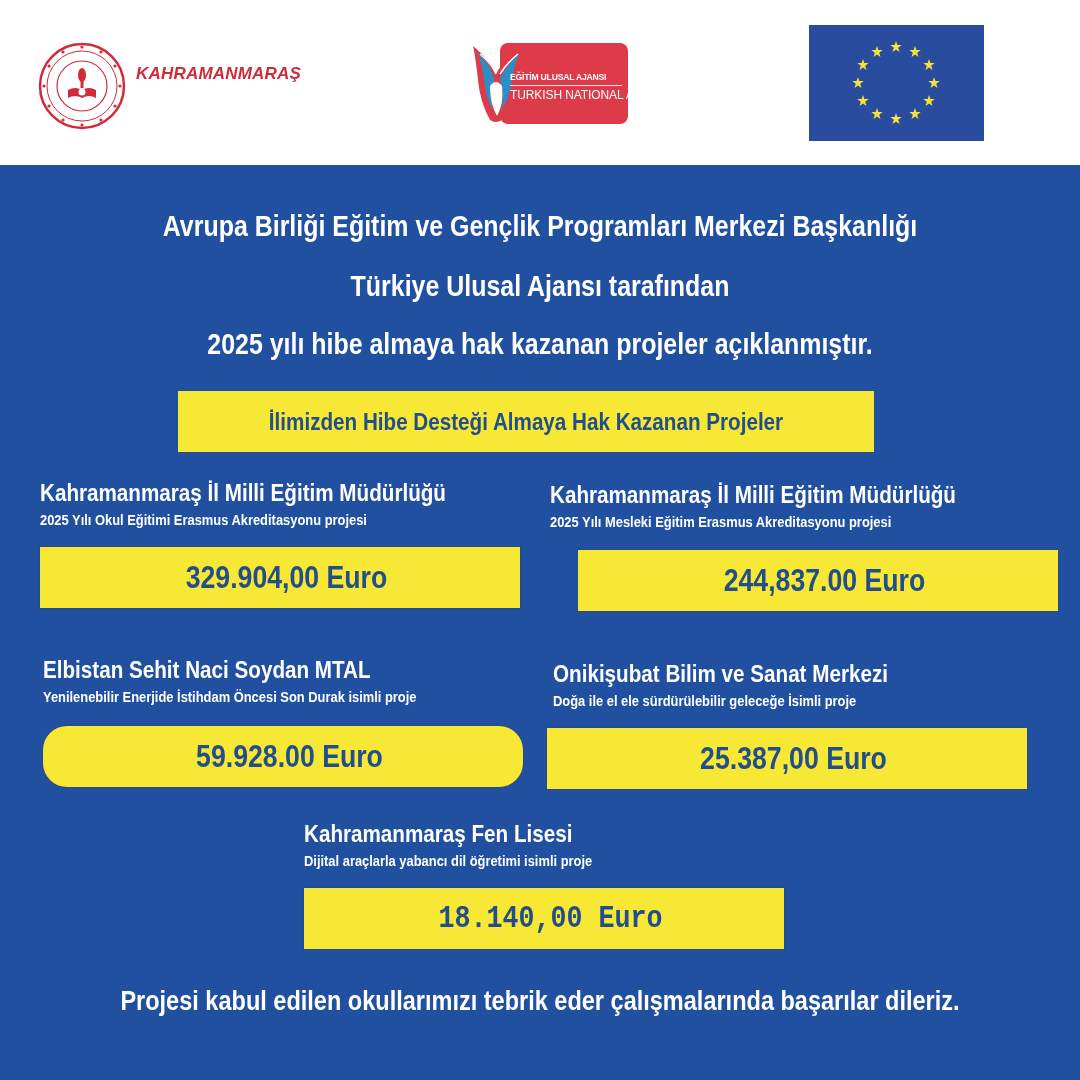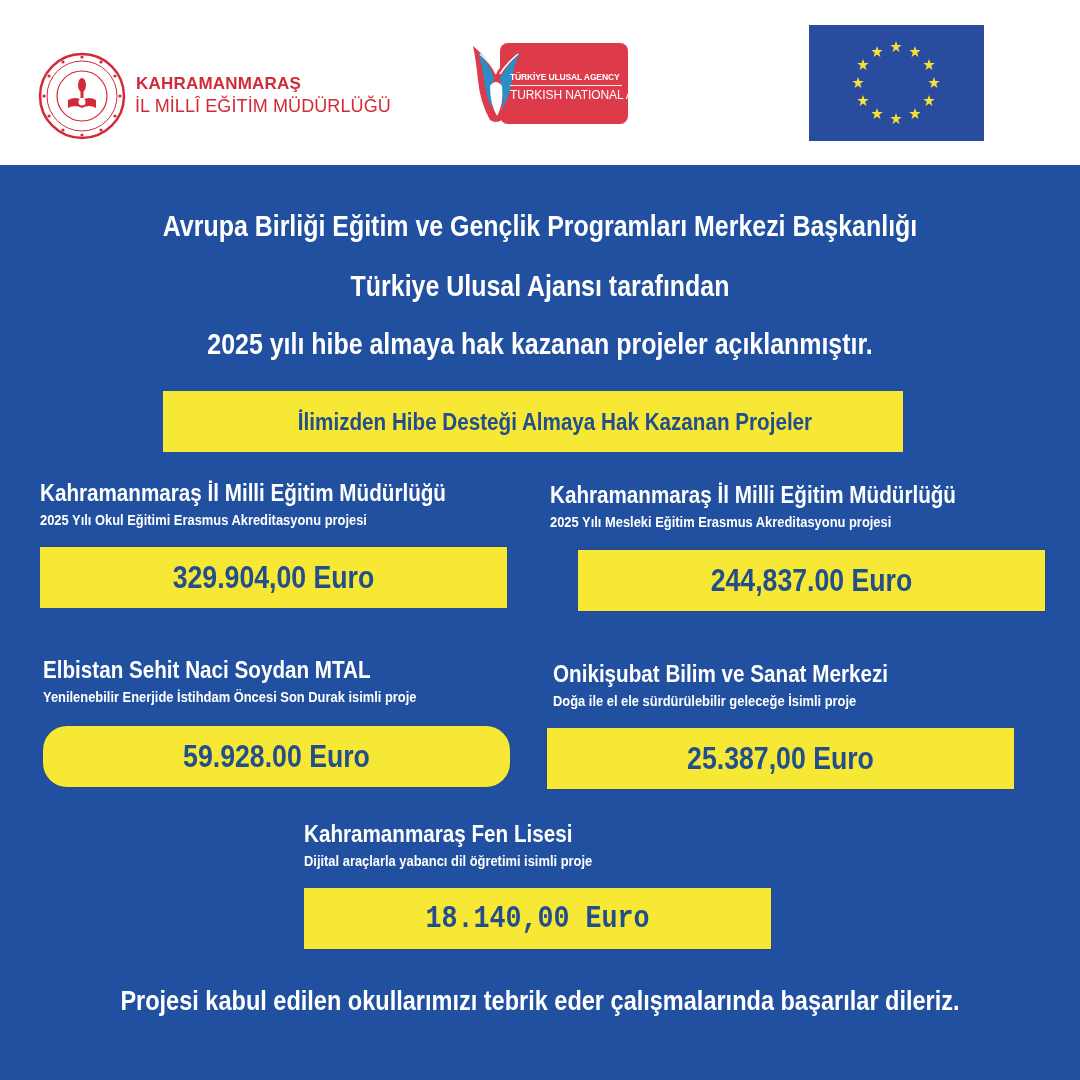--- a/index.html
+++ b/index.html
@@ -1,45 +1,45 @@
 <!DOCTYPE html>
 <html><head>
 <meta charset="utf-8">
 <style>
   html, body { margin:0; padding:0; }
   body { width:1080px; height:1080px; position:relative; overflow:hidden; background:#ffffff; font-family:"Liberation Sans", sans-serif; }
   .header { position:absolute; left:0; top:0; width:1080px; height:165px; background:#ffffff; }
   .blue { position:absolute; left:0; top:165px; width:1080px; height:915px; background:#2150a0; }
 
   
-  .meb { position:absolute; left:38px; top:52px; width:340px; height:90px; }
+  .meb { position:absolute; left:38px; top:42px; width:340px; height:90px;font-style:italic; }
   .seal { position:absolute; left:0; top:0; width:88px; height:88px; }
   .meb-text1 { position:absolute; left:98px; top:22px; color:#d12b3a; font-weight:bold; font-size:17px; letter-spacing:0.2px; white-space:nowrap; }
   .meb-text2 { position:absolute; left:97px; top:44px; color:#d12b3a; font-size:18px; white-space:nowrap; letter-spacing:0.1px; }
 
   
   .tua { position:absolute; left:470px; top:40px; width:158px; height:86px; }
   .tua-box { position:absolute; left:30px; top:3px; width:128px; height:81px; background:#dd3a4a; border-radius:8px; }
   .tua-t1 { position:absolute; left:40px; top:32px; color:#fff; font-weight:bold; font-size:8.6px; white-space:nowrap; letter-spacing:-0.2px; }
   .tua-line { position:absolute; left:40px; top:45px; width:112px; height:1px; background:#fff; opacity:0.9; }
   .tua-t2 { position:absolute; left:40px; top:48px; color:#fff; font-size:12px; white-space:nowrap; letter-spacing:-0.1px; }
   .tua-icon { position:absolute; left:0; top:0; width:58px; height:86px; }
 
   
   .eu { position:absolute; left:809px; top:25px; width:175px; height:116px; background:#2a4c9e; }
 
   .title { position:absolute; left:0; width:1080px; text-align:center; color:#ffffff; font-weight:bold; font-size:29px; white-space:nowrap; transform:scaleX(0.86); transform-origin:center; }
 
-  .banner { position:absolute; left:163px; top:391px; width:696px; height:61px; background:#f6e834;padding-left:44px; }
+  .banner { position:absolute; left:178px; top:391px; width:696px; height:61px; background:#f6e834; }
   .banner span { display:block; text-align:center; line-height:61px; color:#234e8c; font-weight:bold; font-size:24px; white-space:nowrap; transform:scaleX(0.86); }
 
   .proj { position:absolute; width:480px; }
   .pname { position:absolute; left:0; top:0; color:#fff; font-weight:bold; font-size:24px; white-space:nowrap; transform:scaleX(0.86); transform-origin:left; }
   .pdesc { position:absolute; left:0; top:32px; color:#fff; font-weight:bold; font-size:15px; white-space:nowrap; transform:scaleX(0.86); transform-origin:left; }
-  .amount { position:absolute; width:467px; height:61px; background:#f6e834; box-shadow:0 0 0 1px rgba(60,60,60,0.25); }
+  .amount { position:absolute; width:467px; height:61px; background:#f6e834; box-shadow:0 0 0 1px rgba(60,60,60,0.25);padding-left:13px; }
   .amount span { display:block; text-align:center; line-height:61px; color:#234e8c; font-weight:bold; font-size:31px; white-space:nowrap; transform:scaleX(0.86); }
 
   .footer { position:absolute; left:0; top:985px; width:1080px; text-align:center; color:#fff; font-weight:bold; font-size:28px; white-space:nowrap; transform:scaleX(0.84); transform-origin:center; }
 </style>
 </head>
 <body>
 
 <div class="header">
   <div class="meb">
     <svg class="seal" viewBox="0 0 88 88">
@@ -59,34 +59,33 @@
           <circle cx="6" cy="44" r="1.6"></circle>
           <circle cx="11" cy="24" r="1.6"></circle>
           <circle cx="25" cy="10" r="1.6"></circle>
         <ellipse cx="44" cy="33" rx="4" ry="7"></ellipse>
         <rect x="42.5" y="38" width="3" height="8"></rect>
         <path d="M30 48 Q37 44 44 48 Q51 44 58 48 L58 56 Q51 52 44 56 Q37 52 30 56 Z"></path>
       </g>
       <circle cx="44" cy="50" r="3.5" fill="#fff"></circle>
     </svg>
     <div class="meb-text1">KAHRAMANMARAŞ</div>
-    <div class="meb-text2">İL MİLLÎ EĞİTİM MÜDÜRLÜĞÜ</div>
   </div>
 
   <div class="tua">
     <div class="tua-box"></div>
     <svg class="tua-icon" viewBox="0 0 58 86">
       <path d="M3 6 Q20 20 26 34 Q33 20 56 6 Q46 22 44 40 Q42 62 32 80 Q26 84 20 80 Q10 62 8 40 Q6 20 3 6 Z" fill="#dd3a4a"></path>
       <path d="M8 12 Q20 24 24 38 Q20 56 22 70 Q16 56 14 40 Q12 24 8 12 Z" fill="#2a8fc7"></path>
       <path d="M50 12 Q38 24 30 38 Q34 56 32 70 Q40 56 42 40 Q44 24 50 12 Z" fill="#2a8fc7"></path>
       <path d="M20 46 Q26 38 32 46 Q34 64 27 76 Q20 64 20 46 Z" fill="#ffffff"></path>
       <path d="M10 14 Q22 24 26 34" stroke="#fff" stroke-width="1.5" fill="none"></path>
       <path d="M48 14 Q36 24 30 34" stroke="#fff" stroke-width="1.5" fill="none"></path>
     </svg>
-    <div class="tua-t1">TÜRKİYE ULUSAL AGENCY</div>
+    <div class="tua-t1">EĞİTİM ULUSAL AJANSI</div>
     <div class="tua-line"></div>
     <div class="tua-t2">TURKISH NATIONAL AGENCY</div>
   </div>
 
   <svg class="eu" viewBox="0 0 175 116">
     <rect width="175" height="116" fill="#2a4c9e"></rect>
     <defs>
       <polygon id="st" points="0,-6 1.4,-1.9 5.7,-1.9 2.2,0.7 3.5,4.9 0,2.4 -3.5,4.9 -2.2,0.7 -5.7,-1.9 -1.4,-1.9" fill="#f5e13a"></polygon>
     </defs>
     <use href="#st" x="87" y="22"></use>

